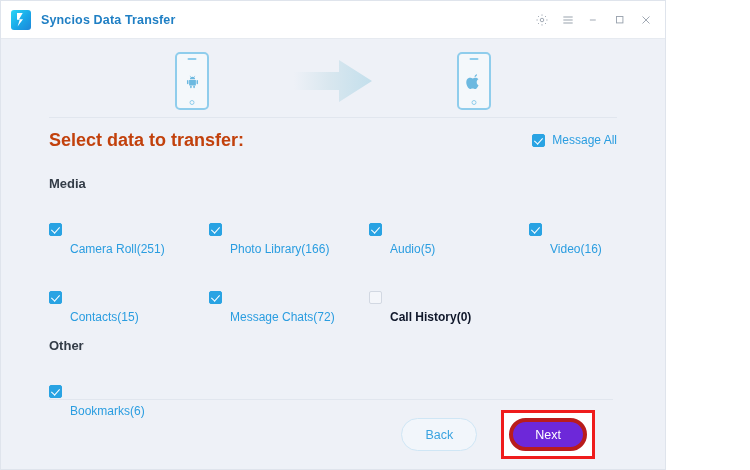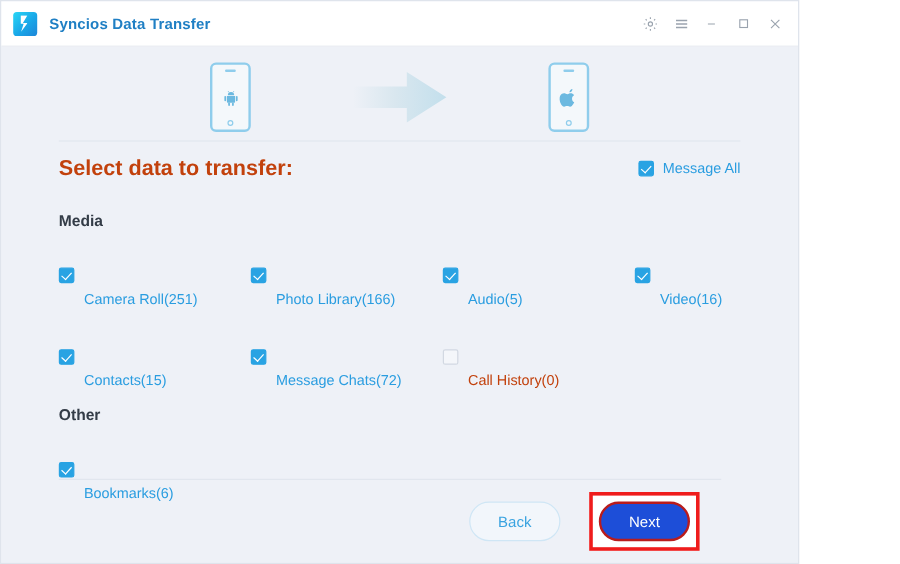--- a/index.html
+++ b/index.html
@@ -223,27 +223,27 @@
     align-items: center;
     gap: 8px;
     flex: 0 0 auto;
   }
   .opt .lbl {
     font-size: 12px;
     color: #2a9de0;
     white-space: nowrap;
     margin-top: 40px;
   }
-  .opt.disabled .lbl { color: #c2410c; }
+  .opt.disabled .lbl { color: #0f172a; font-weight: bold; }
 
   
   .footer {
     position: absolute;
     left: 0;
-    right: 16px;
+    right: 4px;
     bottom: 0;
     height: 70px;
     padding: 0 48px;
     box-sizing: border-box;
   }
   .footer .divider { margin-bottom: 0; }
   .footer-btns {
     height: 69px;
     display: flex;
     align-items: center;
@@ -263,22 +263,22 @@
     justify-content: center;
     font-size: 12.5px;
     white-space: nowrap;
   }
   .btn-back {
     background: #f2f6fb;
     border: 1px solid #cfe6f5;
     color: #3aa3e0;
   }
   .btn-next {
-    background: #1d4ed8;
-    border: 2px solid #b91c1c;
+    background: #6d28d9;
+    border: 4px solid #b91c1c;
     color: #ffffff;
   }
   .next-highlight {
     position: relative;
     padding: 5px;
     border: 3px solid #ef1c1c;
     background: #ffffff;
     box-sizing: border-box;
   }
 </style>

